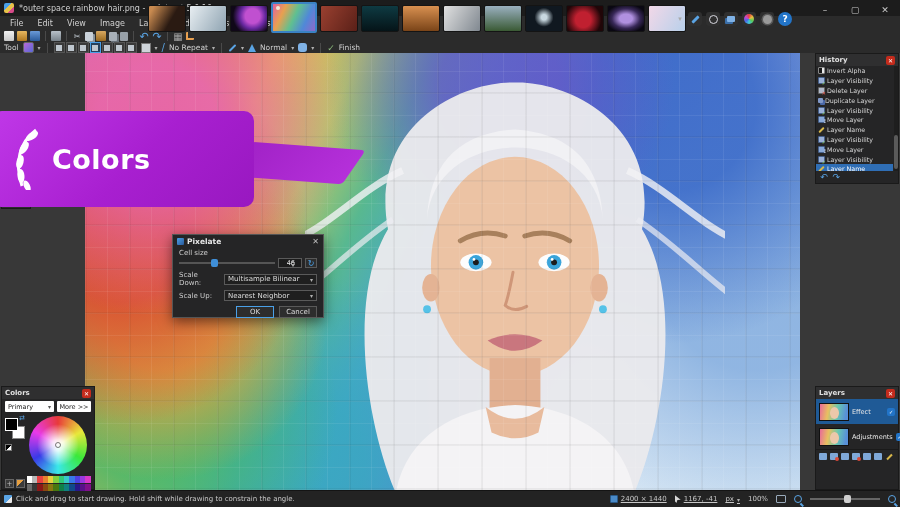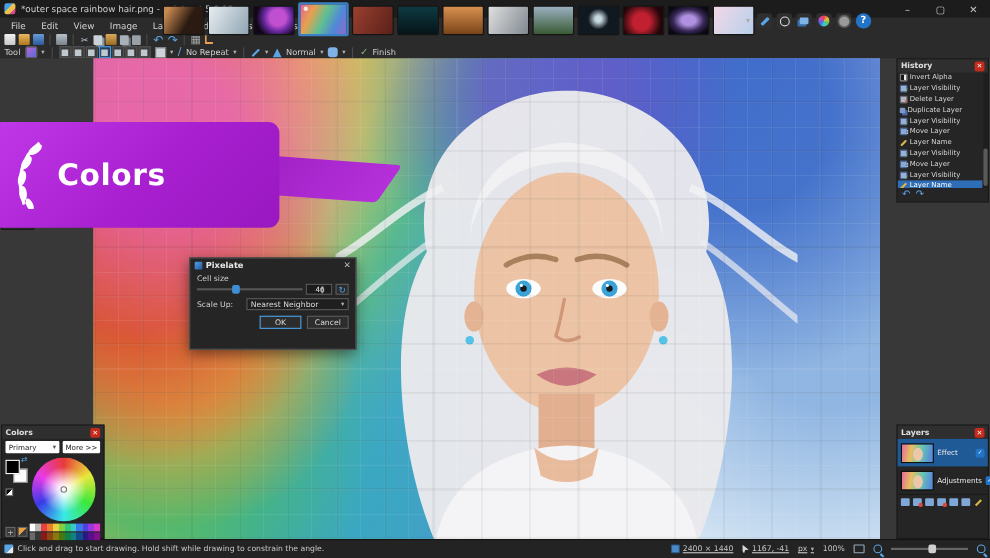--- a/index.html
+++ b/index.html
@@ -423,20 +423,27 @@
             <div class="slider-thumb"></div>
           </div>
           <input class="num-box" readonly="" value="46" style="">
           <span class="spinners">
               <i class="spin-up"></i>
               <i class="spin-down"></i>
             </span>
           <span class="reset-btn">↻</span>
         </div>
         <div class="dd-row">
+          <span class="dlg-label">Scale Down:</span>
+          <span class="dropdown">
+            <span>Multisample Bilinear</span>
+            <span class="dd-arrow">▾</span>
+          </span>
+        </div>
+        <div class="dd-row">
           <span class="dlg-label">Scale Up:</span>
           <span class="dropdown">
             <span>Nearest Neighbor</span>
             <span class="dd-arrow">▾</span>
           </span>
         </div>
       </div>
       <div class="dlg-buttons">
         <span class="dlg-btn ok">OK</span>
         <span class="dlg-btn">Cancel</span>

